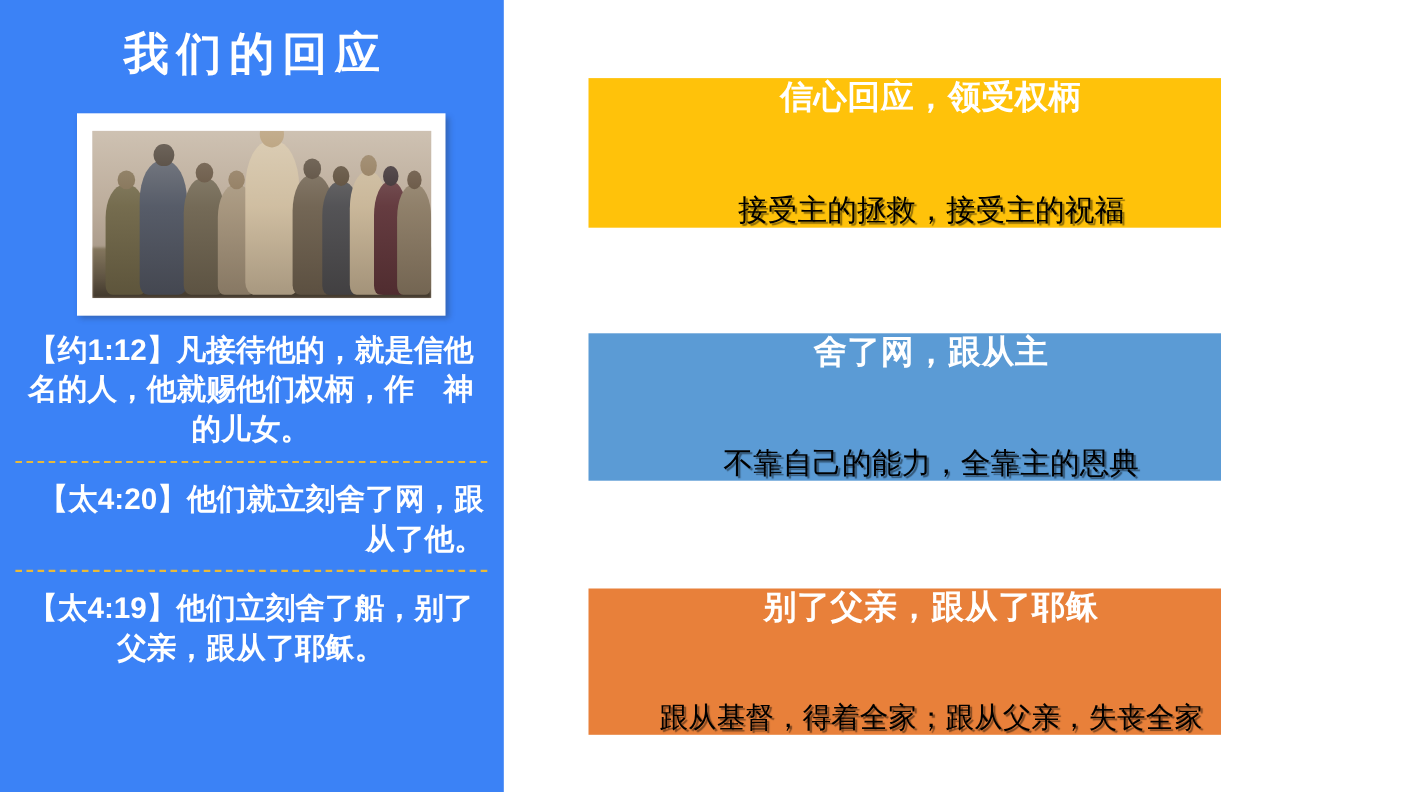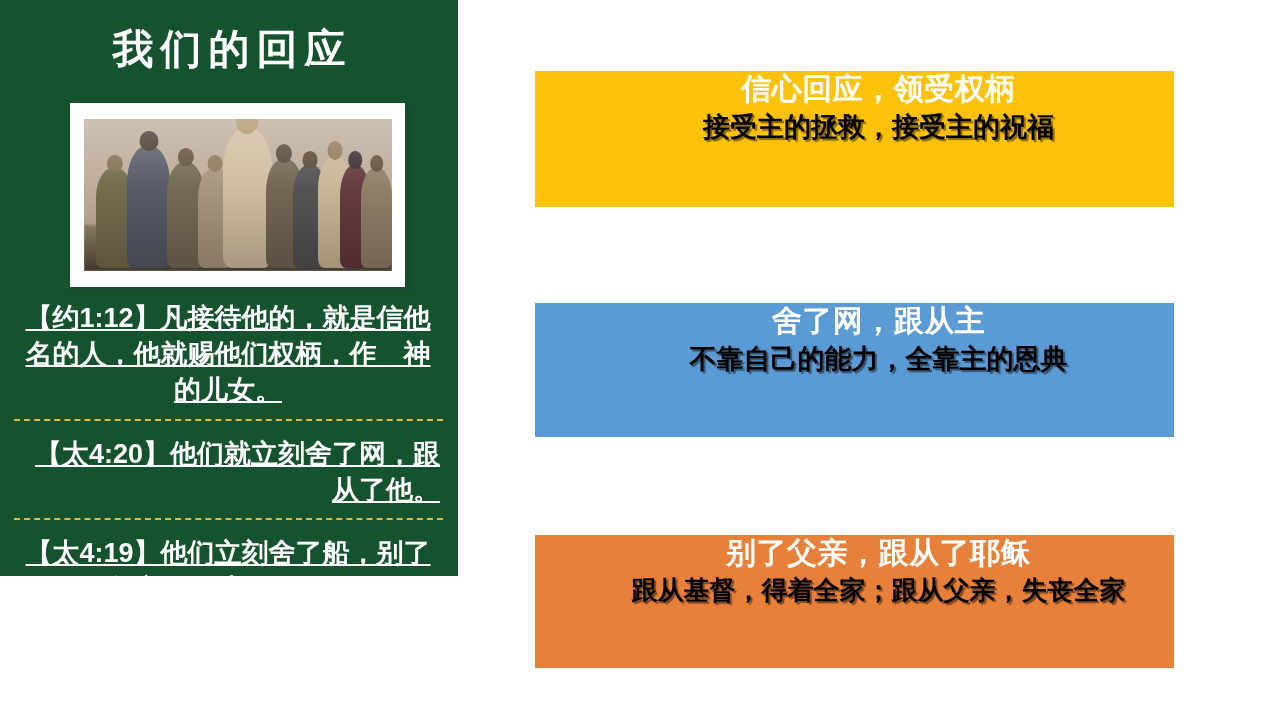--- a/index.html
+++ b/index.html
@@ -19,22 +19,22 @@
     height: 720px;
     background: #ffffff;
   }
 
   
   .sidebar {
     position: absolute;
     left: 0;
     top: 0;
     width: 458px;
-    height: 576px;
-    background: #14532d;
+    height: 720px;
+    background: #3b82f6;
     box-sizing: border-box;
   }
   .slide-title {
     position: absolute;
     left: 0;
     top: 27px;
     width: 458px;
     text-align: center;
     color: #ffffff;
     font-size: 41px;
@@ -135,60 +135,59 @@
     width: 458px;
   }
   .verse {
     color: #ffffff;
     font-size: 27px;
     font-weight: bold;
     line-height: 1.34;
     padding: 0 18px 0 16px;
     box-sizing: border-box;
     text-align: left;
-    text-decoration: underline;
   }
   .verse.v1 { text-align: center; }
   .verse.v2 { text-align: right; padding-top: 6px; }
   .verse.v3 { text-align: center; padding-top: 6px; }
   .divider {
     height: 0;
     margin: 10px 15px 9px 14px;
     border-top: 2px dashed #e8b93a;
   }
 
   
   .boxes { position: absolute; left: 0; top: 0; width: 1280px; height: 720px; }
   .box {
     position: absolute;
     left: 535px;
-    width: 639px;
+    width: 575px;
     box-sizing: border-box;
     display: flex;
     flex-direction: column;
     align-items: center;
-    justify-content: flex-start;
+    justify-content: space-between;
     padding-left: 48px;
   }
   .box.b1 { top: 71px;  height: 136px; background: #ffc20a; }
   .box.b2 { top: 303px; height: 134px; background: #5b9bd5; }
   .box.b3 { top: 535px; height: 133px; background: #e8803a; }
 
   .box-head {
     color: #ffffff;
     font-size: 30px;
     font-weight: bold;
     line-height: 1.18;
     letter-spacing: 0.5px;
     white-space: nowrap;
   }
   .box-sub {
     color: #000000;
     font-size: 27px;
-    font-weight: bold;
+    font-weight: normal;
     line-height: 1.2;
     margin-top: 5px;
     white-space: nowrap;
     text-shadow: 2px 2px 1px rgba(0,0,0,0.45);
   }
   .box.b3 .box-sub { font-size: 26px; }
 </style>
 </head>
 <body>
 

